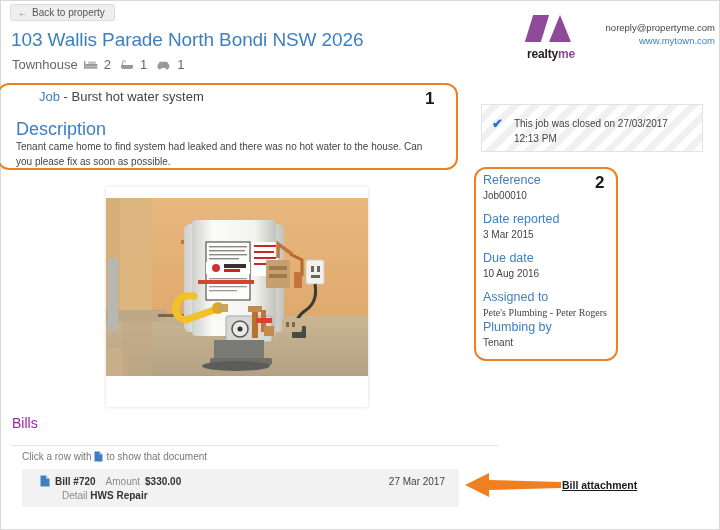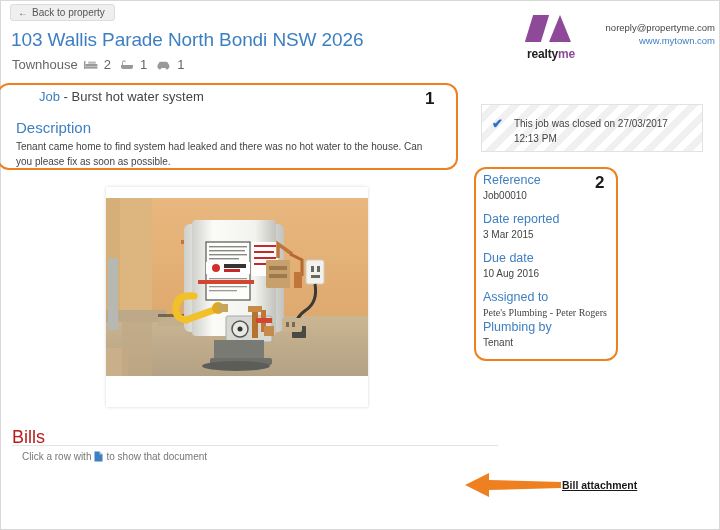--- a/index.html
+++ b/index.html
@@ -120,21 +120,21 @@
   
   .job-head {
     position: absolute; left: 15px; top: 88px;
     font-size: 13px; color: #444;
     white-space: nowrap;
     margin-left: 23px;
   }
   .job-head .lbl { color: #3d7fc1; }
   .desc-head {
     position: absolute; left: 15px; top: 118px;
-    font-size: 15px; color: #3d7fc1;
+    font-size: 18px; color: #3d7fc1;
   }
   .desc-body {
     position: absolute; left: 15px; top: 138px;
     width: 425px;
     font-size: 10px; line-height: 1.5; color: #444;
   }
 
   
   .photo-frame {
     position: absolute;
@@ -180,22 +180,22 @@
     margin: 0 0 3px 0;
   }
   .ref-val {
     font-size: 10px; color: #444;
     margin: 0 0 11px 0;
   }
   .ref-val.tight { margin-bottom: 2px; font-family: Liberation Serif, serif; }
 
   
   .bills-head {
-    position: absolute; left: 11px; top: 426px;
-    font-size: 18px; color: #b91c1c;
+    position: absolute; left: 11px; top: 414px;
+    font-size: 14px; color: #a21caf;
   }
   .bills-rule {
     position: absolute; left: 11px; top: 444px;
     width: 486px; height: 1px; background: #e3e3e3;
   }
   .bills-hint {
     position: absolute; left: 21px; top: 450px;
     font-size: 10px; color: #777;
     display: flex; align-items: flex-start; gap: 3px;
     white-space: nowrap;
@@ -427,20 +427,38 @@
     <span>Click a row with</span>
     <span class="doc-icn">
       <svg width="9" height="11" viewBox="0 0 9 11">
         <path d="M0.5 0.5 H5.5 L8.5 3.5 V10.5 H0.5 Z" fill="#3d7fc1"></path>
         <path d="M5.5 0.5 V3.5 H8.5" fill="#a9cdea"></path>
       </svg>
     </span>
     <span>to show that document</span>
   </div>
 
+  <div class="bill-row">
+    <div class="bill-l1">
+      <span class="doc-icn">
+        <svg width="10" height="12" viewBox="0 0 10 12">
+          <path d="M0.5 0.5 H6 L9.5 4 V11.5 H0.5 Z" fill="#3d7fc1"></path>
+          <path d="M6 0.5 V4 H9.5" fill="#a9cdea"></path>
+        </svg>
+      </span>
+      <span class="bill-no">Bill #720</span>
+      <span class="bill-amt-lbl">Amount</span>
+      <span class="bill-amt">$330.00</span>
+    </div>
+    <div class="bill-l2">
+      <span class="bill-det-lbl">Detail</span>
+      <span class="bill-det">HWS Repair</span>
+    </div>
+    <div class="bill-date">27 Mar 2017</div>
+  </div>
 
   <div class="arrow-anno">
     <svg width="100" height="32" viewBox="0 0 100 32">
       <path d="M2 16 L26 4 L26 11 L98 13 L98 19 L26 21 L26 28 Z" fill="#ef8022"></path>
     </svg>
   </div>
   <div class="arrow-label">Bill attachment</div>
 
 </div>
 

